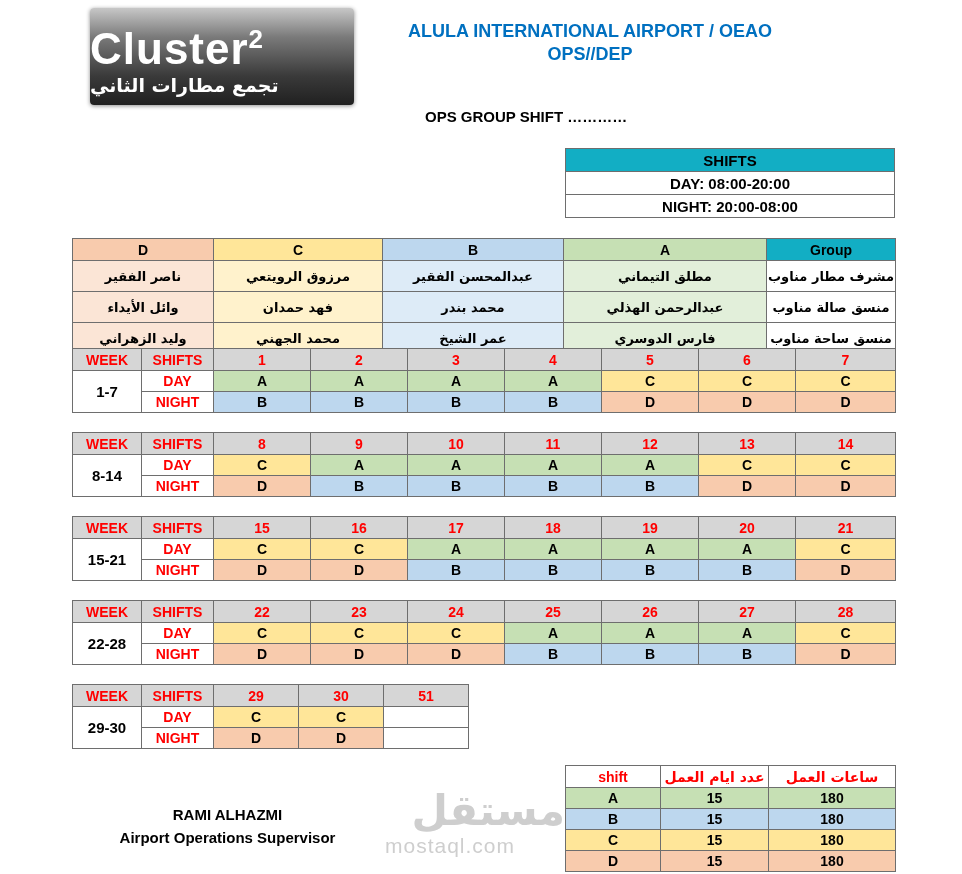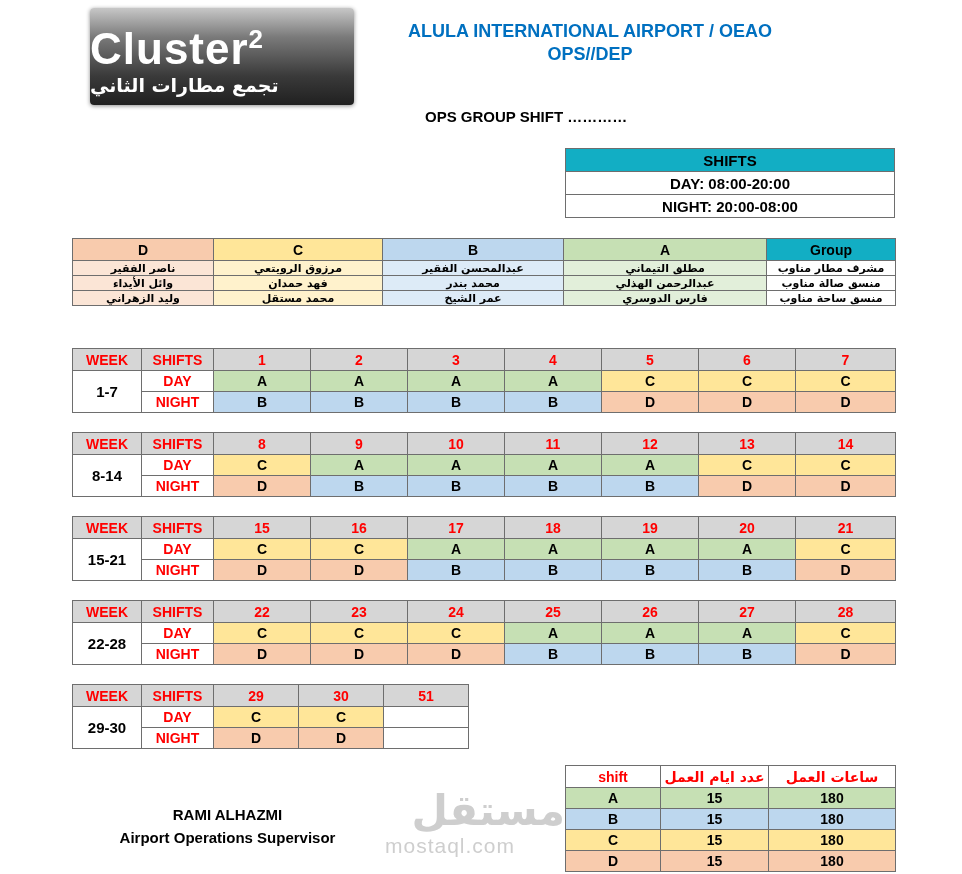--- a/index.html
+++ b/index.html
@@ -21,21 +21,21 @@
 
   table { border-collapse:collapse; table-layout:fixed; }
   td { border:1px solid #6e6e6e; text-align:center; vertical-align:middle;
        font-weight:bold; font-size:14px; padding:0; overflow:hidden; white-space:nowrap; color:#000; }
 
   .shifts-box { position:absolute; left:565px; top:148px; width:330px; }
   .shifts-box td { height:23px; font-size:15px; }
   .cyan-bg { background:#12AEC4; }
 
   .group-table { position:absolute; left:72px; top:238px; width:823px; }
-  .group-table td { height:15px; font-size:11px; }
+  .group-table td { height:31px; font-size:13px; }
   .group-table tr:first-child td { height:22px; font-size:14px; }
 
   .week-table { position:absolute; left:72px; width:823px;border-radius:24px; }
   .week-table td { height:21px; background:#fff; }
   .week-table tr:first-child td { background:#D6D6D6; color:#FF0000; height:22px; }
   .wt-small { width:396px; }
   .red-txt { color:#FF0000; }
   .week-label { font-size:15px; color:#000; background:#fff; }
 
   .cA { background:#C6E0B4 !important; } .cB { background:#BDD7EE !important; }
@@ -112,21 +112,21 @@
       </tr>
       <tr>
         <td class="lD ar">وائل الأيداء</td>
         <td class="lC ar">فهد حمدان</td>
         <td class="lB ar">محمد بندر</td>
         <td class="lA ar">عبدالرحمن الهذلي</td>
         <td class="ar">منسق صالة مناوب</td>
       </tr>
       <tr>
         <td class="lD ar">وليد الزهراني</td>
-        <td class="lC ar">محمد مستقل</td>
+        <td class="lC ar">محمد الجهني</td>
         <td class="lB ar">عمر الشيخ</td>
         <td class="lA ar">فارس الدوسري</td>
         <td class="ar">منسق ساحة مناوب</td>
       </tr>
     </tbody>
 </table>
 
 <div id="week-tables-anchor"></div>
 
 <div class="comment-marker"></div>

